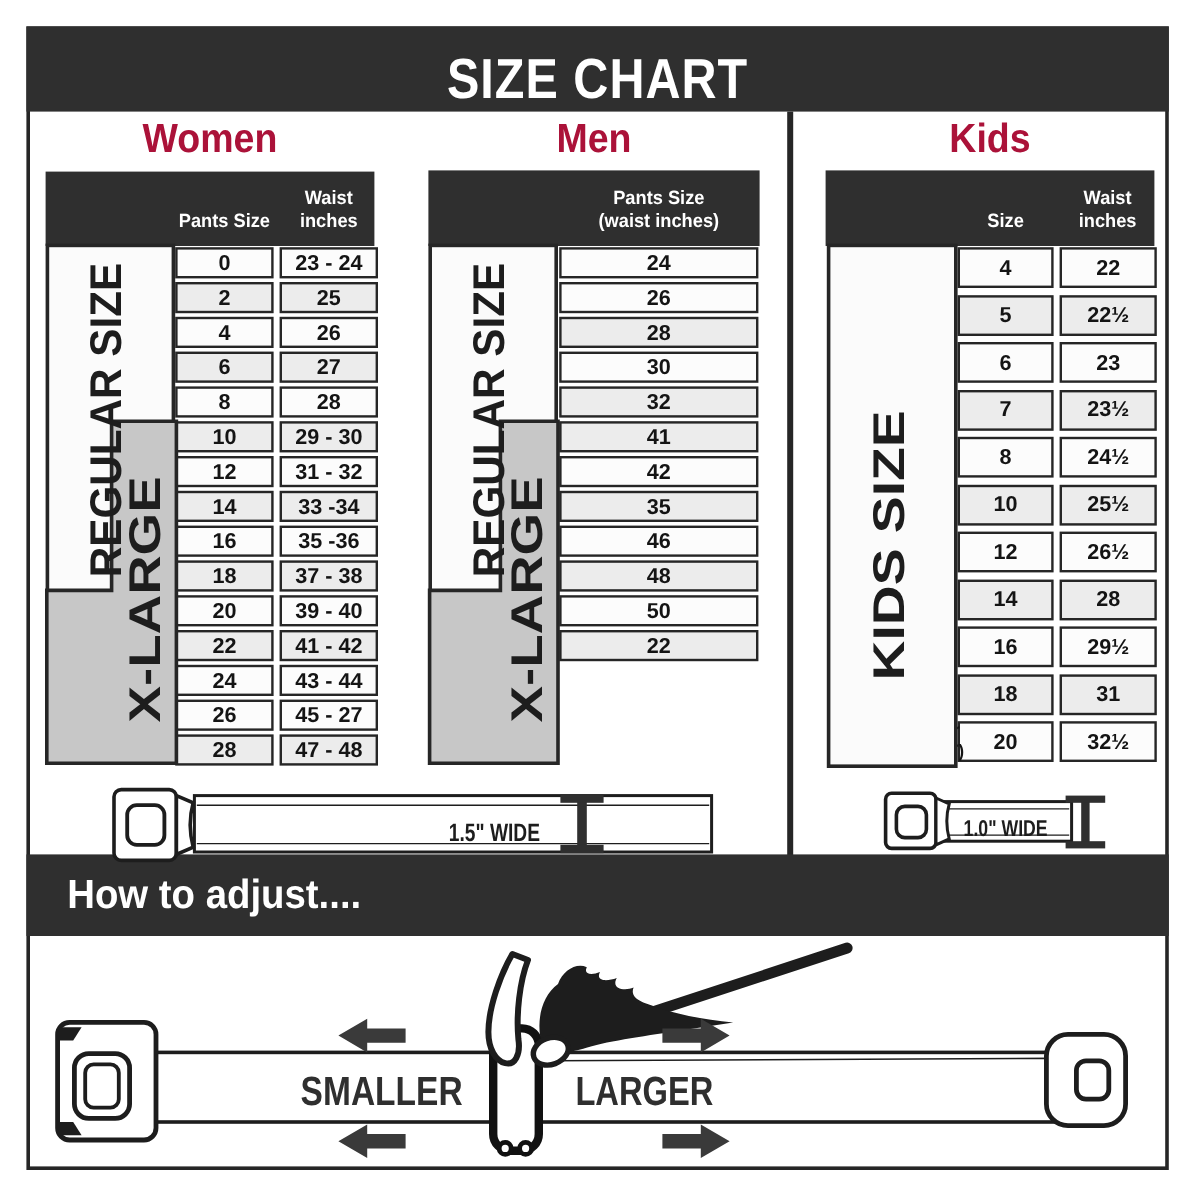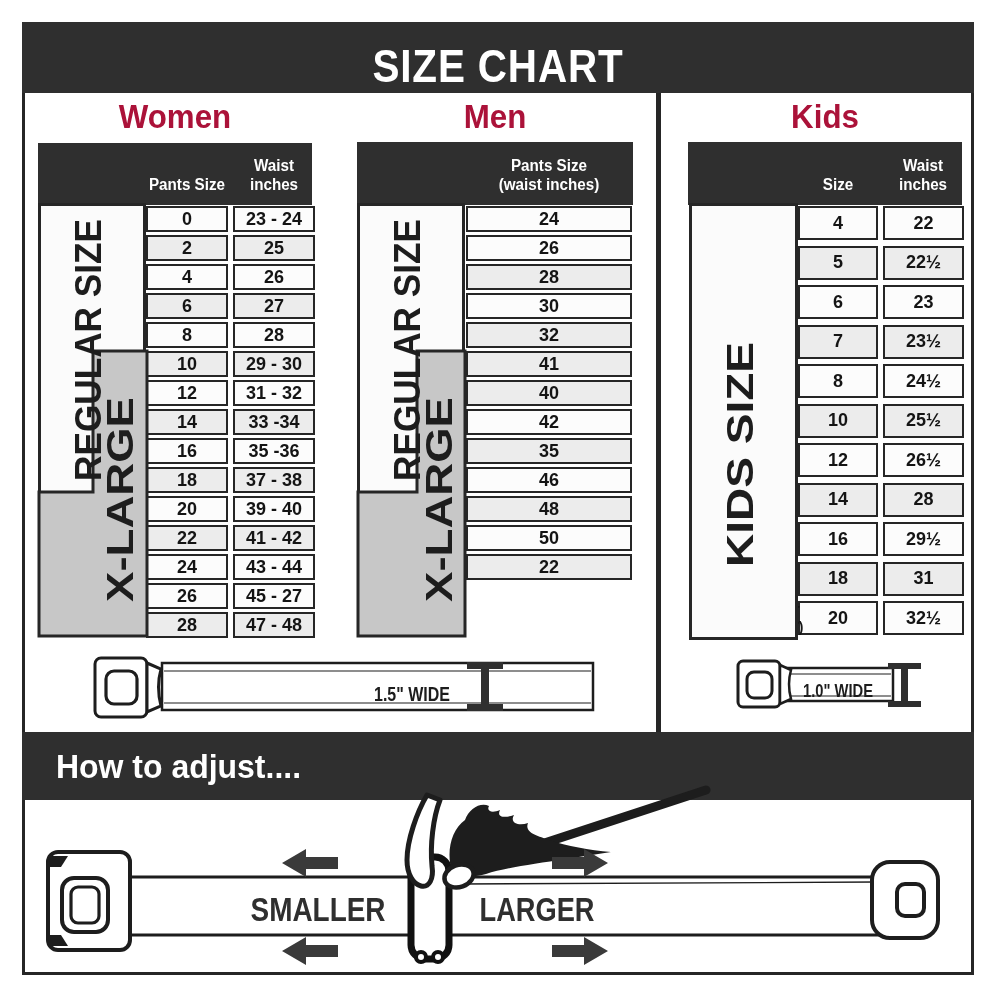--- a/index.html
+++ b/index.html
@@ -4,21 +4,21 @@
 <style>
   html,body{margin:0;padding:0;background:#ffffff;}
   .stage{position:relative;width:1000px;height:1000px;background:#ffffff;
          font-family:"Liberation Sans","DejaVu Sans",sans-serif;overflow:hidden;}
   .abs{position:absolute;}
   .frame{left:22px;top:22px;width:952px;height:953px;border:3px solid #262626;box-sizing:border-box;}
   .title-band{left:22px;top:22px;width:952px;height:71px;background:#2f2f2f;color:#fff;
               display:flex;align-items:flex-end;justify-content:center;}
   .title-text{font-size:47px;font-weight:700;transform:scaleX(0.86);letter-spacing:1px;white-space:nowrap;}
   .divider-v{left:656px;top:93px;width:5px;height:639px;background:#262626;}
-  .adjust-band{left:22px;top:732px;width:952px;height:68px;background:#2f2f2f;color:#fff;
+  .adjust-band{left:22px;top:712px;width:952px;height:68px;background:#2f2f2f;color:#fff;
                display:flex;align-items:center;}
   .adjust-text{margin-left:34px;font-size:34px;font-weight:700;transform:scaleX(0.94);
                transform-origin:left center;white-space:nowrap;}
   .gender-heading{top:97px;width:200px;height:42px;font-size:34px;font-weight:700;color:#ab1239;
                   text-align:center;transform:scaleX(0.92);white-space:nowrap;}
   .hdr-box{background:#2f2f2f;}
   .hdr-label{color:#ffffff;font-size:16px;font-weight:600;text-align:center;line-height:1.15;
              transform:scaleX(0.95);display:flex;flex-direction:column;justify-content:flex-end;
              align-items:center;box-sizing:border-box;padding-bottom:6px;}
   .tbl{display:grid;}
@@ -104,21 +104,20 @@
       <div class="cell alt">28</div>
       <div class="cell alt">47 - 48</div>
     </div>
   <div class="abs tbl men" id="men-table">
       <div class="cell">24</div>
       <div class="cell">26</div>
       <div class="cell alt">28</div>
       <div class="cell">30</div>
       <div class="cell alt">32</div>
       <div class="cell alt">41</div>
-      <div class="cell alt">40</div>
       <div class="cell">42</div>
       <div class="cell alt">35</div>
       <div class="cell">46</div>
       <div class="cell alt">48</div>
       <div class="cell">50</div>
       <div class="cell alt">22</div>
     </div>
   <div class="abs tbl kids" id="kids-table">
       <div class="cell">4</div>
       <div class="cell">22</div>

